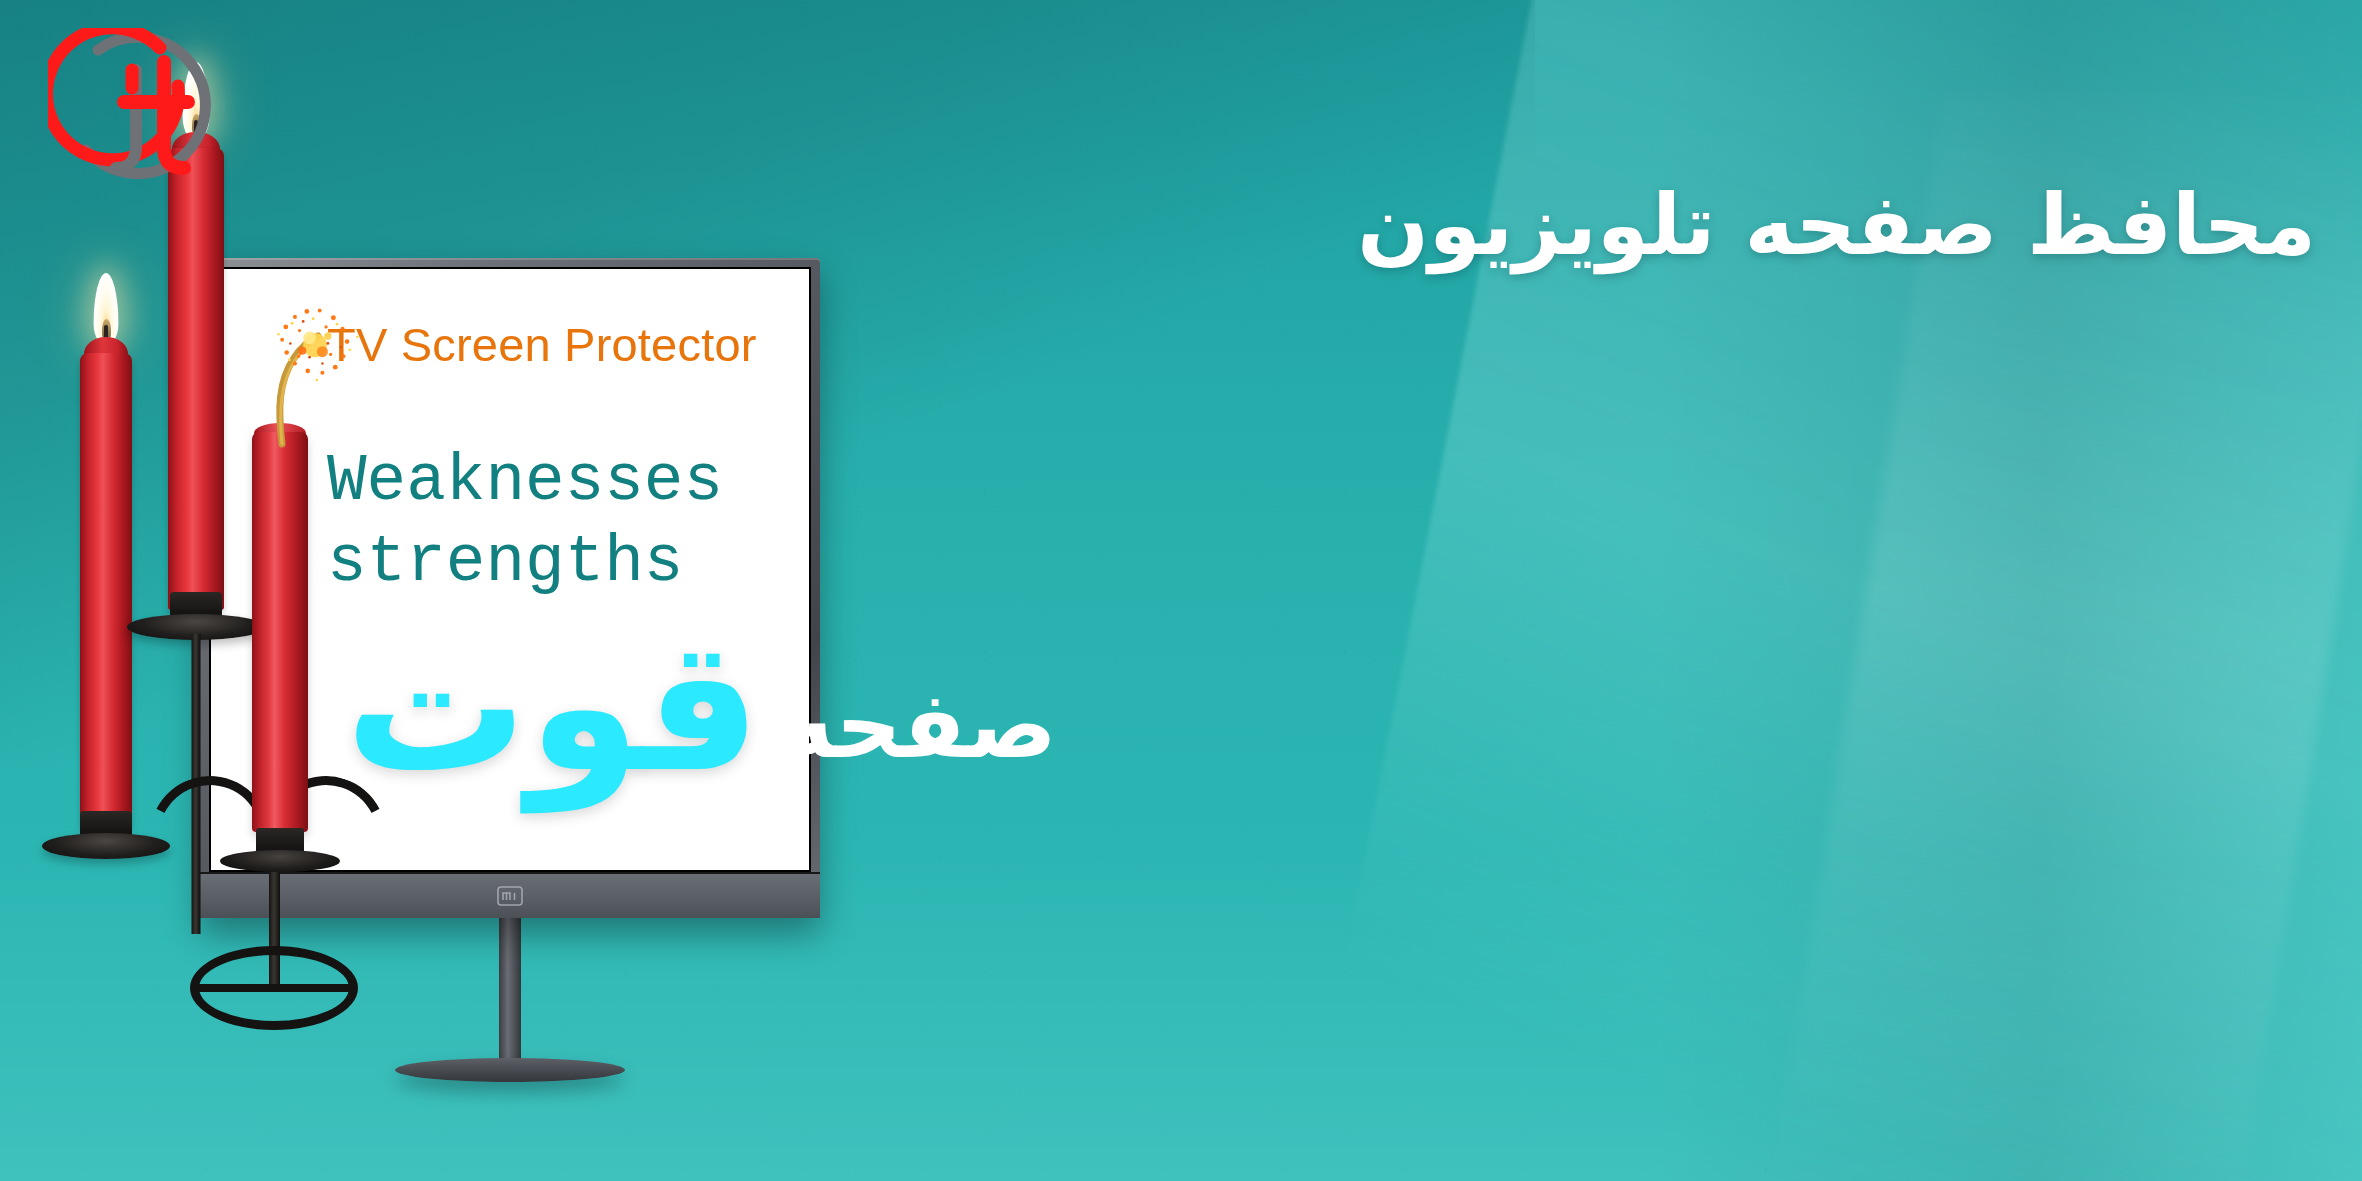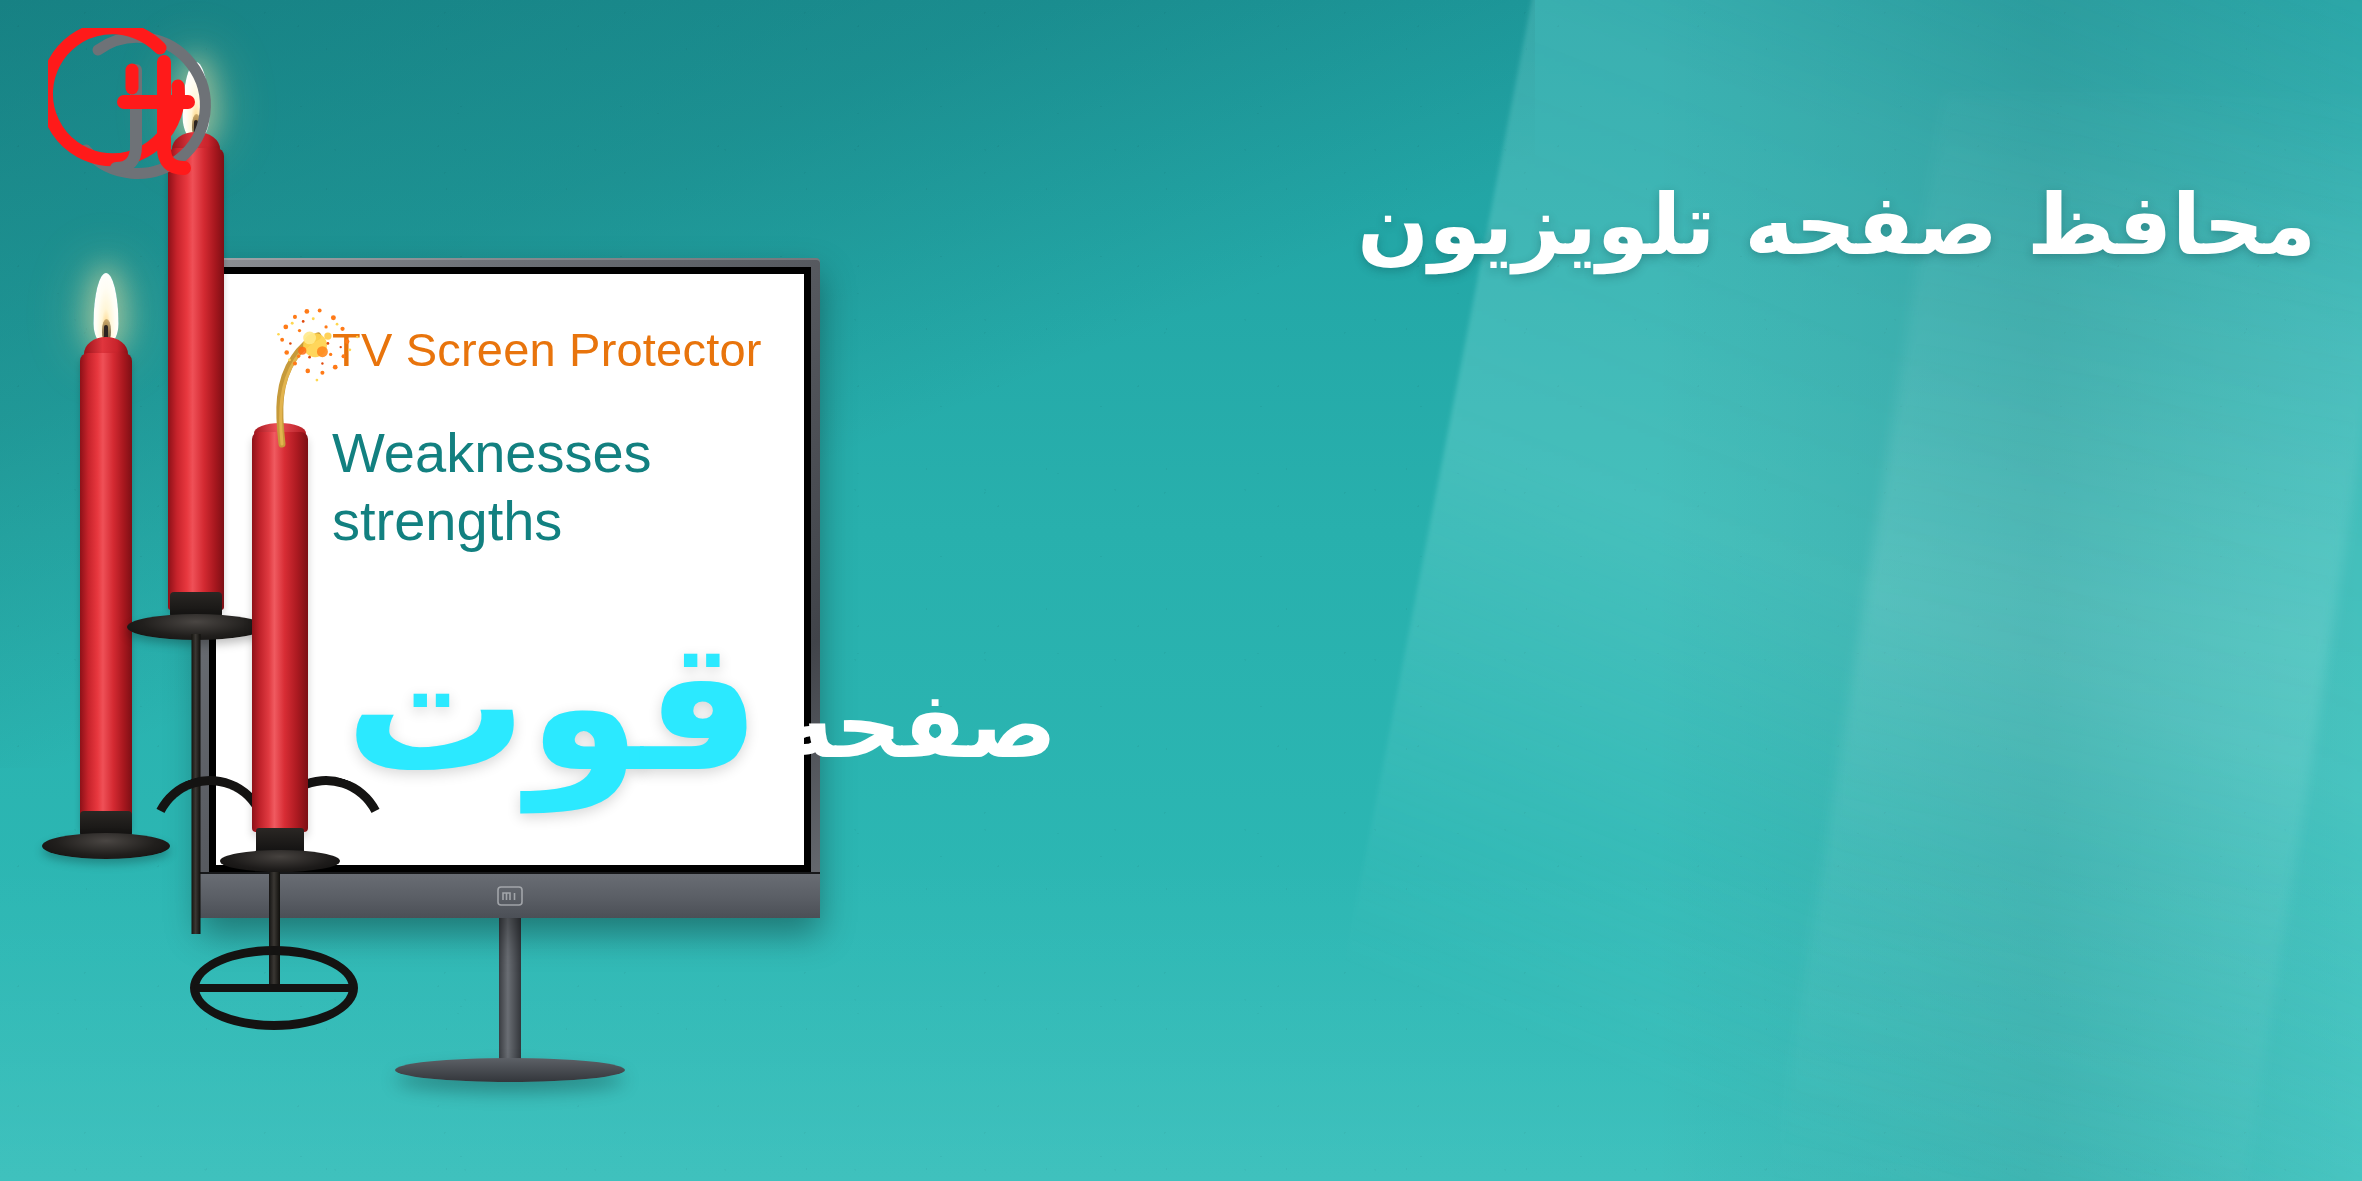--- a/index.html
+++ b/index.html
@@ -80,21 +80,21 @@
     position:absolute; inset:0;
     background:linear-gradient(135deg,#8e9196 0%, #6e7278 22%, #55585e 50%, #41444a 78%, #6b6f75 100%);
     border-radius:4px;
     padding:9px 9px 0 9px;
     box-shadow:0 16px 34px rgba(0,0,0,.35), 0 2px 0 rgba(255,255,255,.18) inset;
   }
   .tv-screen{
     position:absolute;
     left:9px; top:9px; right:9px; bottom:46px;
     background:#ffffff;
-    border:7px solid #000000;
+    border:2px solid #000000;
     overflow:hidden;
   }
   .tv-chin{
     position:absolute; left:0; right:0; bottom:0; height:46px;
     background:linear-gradient(180deg,#696d74 0%, #5a5e65 55%, #4b4f56 100%);
     border-top:2px solid #17181a;
     display:flex; align-items:center; justify-content:center;
   }
   .mi-badge{
     width:26px;height:20px;
@@ -120,25 +120,26 @@
     padding:52px 36px 0 116px;
   }
   .slide-title{
     font-size:47px;
     color:#E8740C;
     letter-spacing:.2px;
     white-space:nowrap;
     line-height:1;
   }
   .slide-body{
-    margin-top:46px;
-    font-size:56px;
+    margin-top:74px;
+    font-size:66px;
     color:#128080;
     line-height:1.22;
     white-space:pre-line;
+    font-family:Liberation Mono, monospace;
   }
 
   
   .candle-layer{ position:absolute; inset:0; z-index:25; pointer-events:none;}
   .candle{ position:absolute; }
   .wax{
     position:absolute; left:0; top:0;
     width:100%; height:100%;
     border-radius:8px 8px 3px 3px;
     background:linear-gradient(90deg,#8d1118 0%, #c7232b 16%, #e8383f 34%, #ef5057 44%, #d42a32 64%, #a7171e 84%, #7d0f15 100%);

